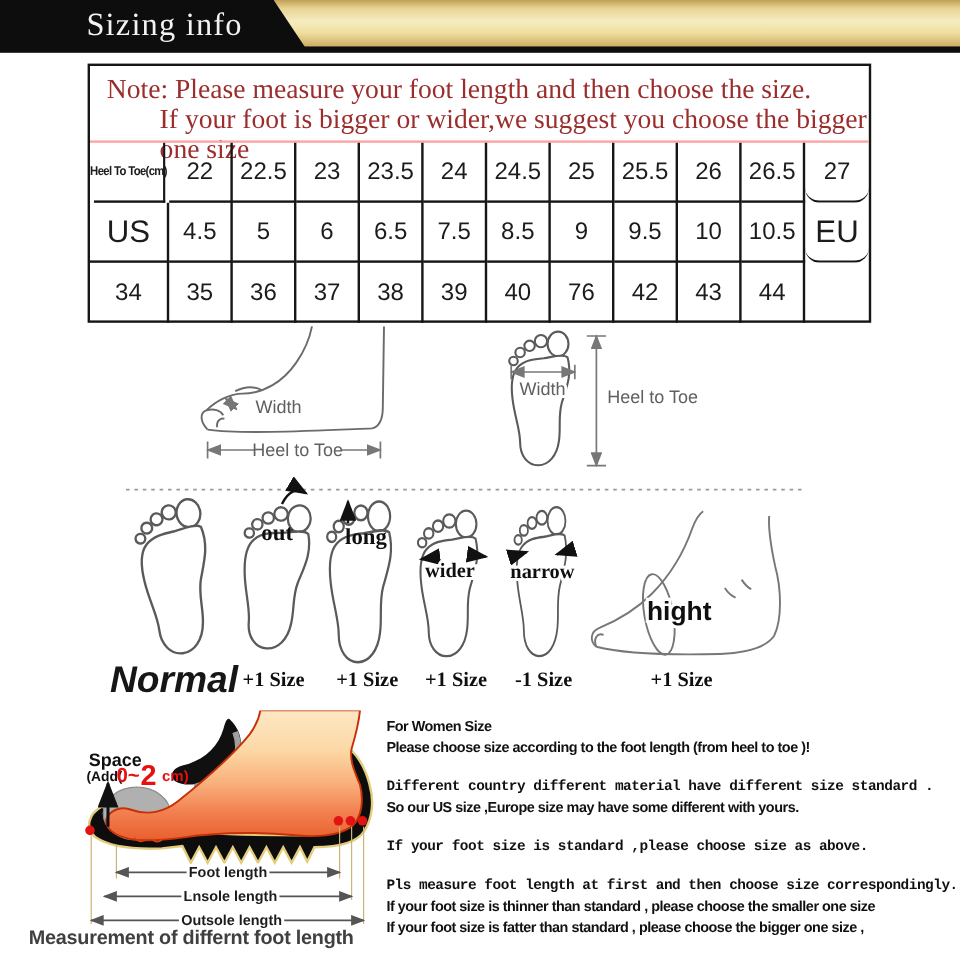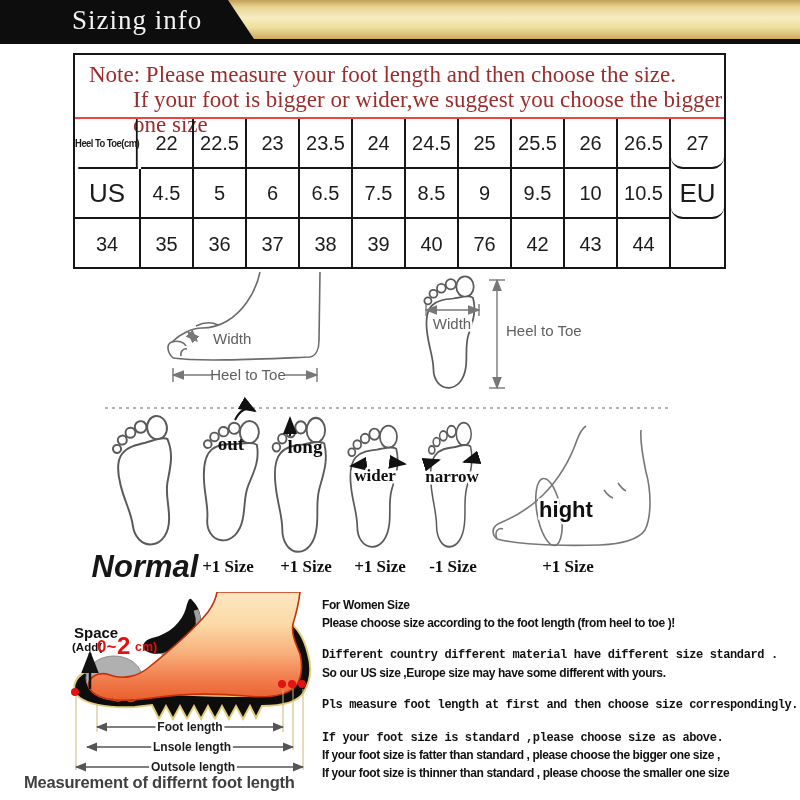--- a/index.html
+++ b/index.html
@@ -13,21 +13,21 @@
         clip-path:polygon(0 0,100% 0,100% 100%,26px 100%);}
   .title{position:absolute;left:36px;top:5px;font-family:"Liberation Serif",serif;
          font-size:27px;color:#f2f2f2;letter-spacing:1px;margin-left:36px;}
   
   .chartbox{position:absolute;left:73px;top:53px;width:649px;height:212px;border:2px solid #161616;}
   .note{height:56px;color:#9b2d2d;font-family:"Liberation Serif",serif;font-size:23px;
         line-height:25px;padding-top:7px;box-sizing:border-box;}
   .note .l1{padding-left:14px;}
   .note .l2{padding-left:58px;}
   .sizetable{position:absolute;left:0;top:62px;width:649px;height:150px;display:grid;
-             grid-template-columns:66px repeat(11,53px);grid-auto-rows:50px;border-top:2px solid #ef4444;}
+             grid-template-columns:66px repeat(11,53px);grid-auto-rows:50px;border-top:2px solid #fca5a5;}
   .cell{border-right:2px solid #161616;border-bottom:2px solid #161616;display:flex;
         align-items:center;justify-content:center;color:#1c1c1c;font-size:20px;box-sizing:border-box;}
   .cell:nth-child(12n){border-right:none;border-radius:12px;}
   .cell:nth-child(n+25){border-bottom:none;}
   .rowlab0{font-size:10.5px;font-weight:700;letter-spacing:-0.6px;transform:scaleX(.9);white-space:nowrap;}
   .rowlab{font-size:26px;}
   
   .midsvg{position:absolute;left:0;top:268px;}
   .shoesvg{position:absolute;left:40px;top:592px;}
   
@@ -252,21 +252,21 @@
     <text x="150" y="139" text-anchor="middle" font-size="12" font-weight="700" fill="#1c1c1c" class="halo">Foot length</text>
     <text x="152" y="159" text-anchor="middle" font-size="12" font-weight="700" fill="#1c1c1c" class="halo">Lnsole length</text>
     <text x="153" y="179" text-anchor="middle" font-size="12" font-weight="700" fill="#1c1c1c" class="halo">Outsole length</text>
   </svg>
 
   <div class="advice">
     <div>For Women Size</div>
     <div>Please choose size according to the foot length (from heel to toe )!</div>
     <div class="gap">Different country different material have different size standard .</div>
     <div>So our US size ,Europe size may have some different with yours.</div>
+    <div class="gap">If your foot size is standard ,please choose size as above.</div>
     <div class="gap">Pls measure foot length at first and then choose size correspondingly.</div>
-    <div class="gap">If your foot size is standard ,please choose size as above.</div>
+    <div>If your foot size is thinner than standard , please choose the smaller one size</div>
     <div>If your foot size is fatter than standard , please choose the bigger one size ,</div>
-    <div>If your foot size is thinner than standard , please choose the smaller one size</div>
   </div>
 
   <div class="caption">Measurement of differnt foot length</div>
 
 </div>
 
 </body></html>

